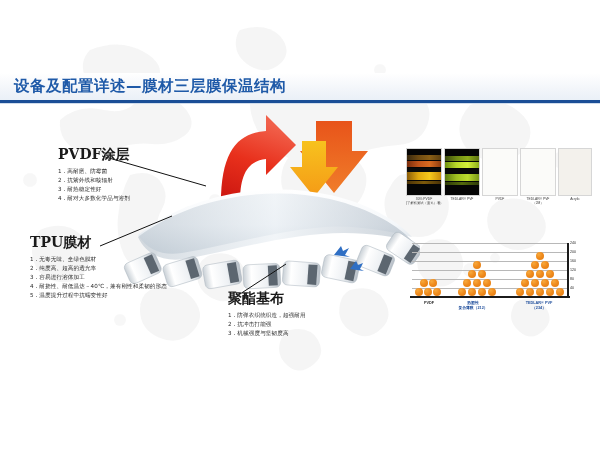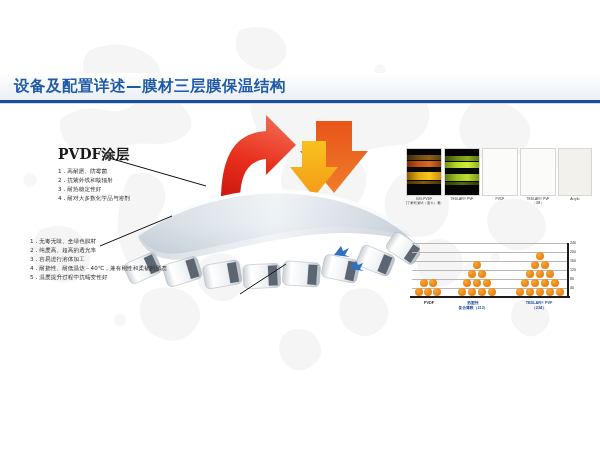--- a/index.html
+++ b/index.html
@@ -290,29 +290,38 @@
     <div class="blk-title">PVDF涂层</div>
     <div class="blk-list">
       <div>1．高耐磨、防霉菌</div>
       <div>2．抗紫外线和核辐射</div>
       <div>3．耐热稳定性好</div>
       <div>4．耐对大多数化学品与溶剂</div>
     </div>
   </div>
 
   <div class="blk" id="blk-tpu">
+    <div class="blk-title">TPU膜材</div>
     <div class="blk-list">
       <div>1．无毒无味、全绿色膜材</div>
       <div>2．纯度高、超高的透光率</div>
       <div>3．容易进行溶体加工</div>
       <div>4．耐挠性、耐低温达－40℃，兼有刚性和柔韧的形态</div>
       <div>5．温度提升过程中抗蠕变性好</div>
     </div>
   </div>
 
+  <div class="blk" id="blk-poly">
+    <div class="blk-title">聚酯基布</div>
+    <div class="blk-list">
+      <div>1．防弹衣织统织造，超强耐用</div>
+      <div>2．抗冲击打能强</div>
+      <div>3．机械强度与坚韧度高</div>
+    </div>
+  </div>
 
   <div class="photo-panel">
 
     <div class="ph" style="width:36px;">
       <div class="ph-img ph-dark">
         <div class="band" style="top:6px;  height:5px; background:linear-gradient(90deg,#3a2a10,#6d4a12,#8a5f16,#5c3f10);"></div>
         <div class="band" style="top:12px; height:6px; background:linear-gradient(90deg,#7a2d0c,#c0531a,#d96b20,#8f3d10);"></div>
         <div class="band" style="top:19px; height:4px; background:#0a0a0a;"></div>
         <div class="band" style="top:23px; height:8px; background:linear-gradient(90deg,#8a5c08,#e0a80f,#f6c81c,#c98c0c);"></div>
         <div class="band" style="top:32px; height:3px; background:linear-gradient(90deg,#4a3206,#7e5a0a,#4a3206);"></div>

